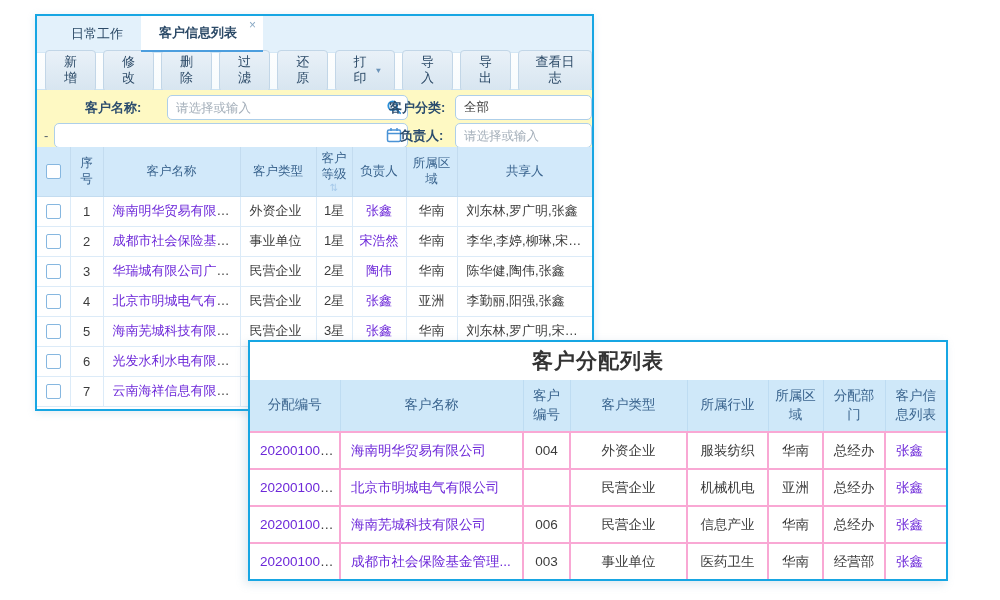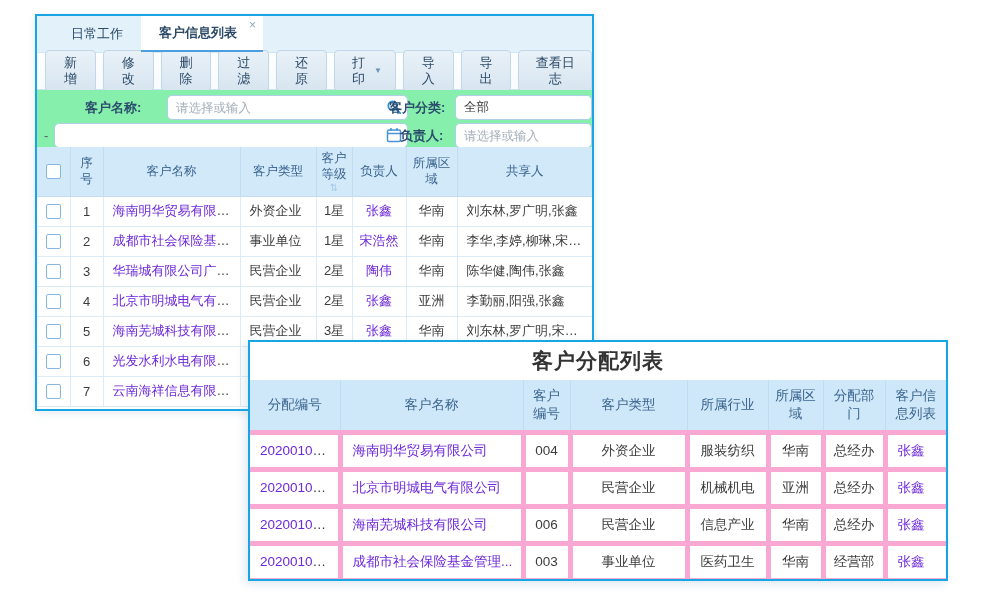--- a/index.html
+++ b/index.html
@@ -18,26 +18,26 @@
   .tab.inactive{margin-left:16px;}
   .tab.active{background:#ffffff;font-weight:bold;border-bottom:2px solid #4c9ede;position:relative;padding-right:26px;}
   .tab-close{position:absolute;top:3px;right:7px;font-size:12px;font-weight:normal;color:#8aa9c4;line-height:1;}
 
   
   .toolbar{height:36px;display:flex;align-items:center;gap:7px;padding:0 0 0 8px;
     background:linear-gradient(#fdfefe,#f7fbfd);border-bottom:1px solid #cce3f3;}
   .tbtn{
     background:linear-gradient(#e9f1f8,#d7e5f0);border:1px solid #c2d6e7;border-radius:4px;
     color:#2c4a67;font-size:13px;padding:4px 13px;line-height:1.2;cursor:pointer;
-    font-family:Liberation Serif, serif;display:inline-flex;align-items:center;gap:5px;
+    font-family:Liberation Mono, monospace;display:inline-flex;align-items:center;gap:5px;
   }
   .tbtn .caret{font-size:8px;color:#6b93b8;}
 
   
-  .filters{position:relative;height:59px;background:#86efac;}
+  .filters{position:relative;height:59px;background:#fef9c3;}
   .flabel{position:absolute;font-size:13px;font-weight:bold;color:#2b4c6d;line-height:25px;}
   .fwrap{position:absolute;height:25px;}
   .fwrap input{
     width:100%;height:25px;box-sizing:border-box;border:1px solid #aecfe9;border-radius:5px;
     padding:0 26px 0 8px;font-size:12.5px;color:#3c3c3c;font-family:inherit;outline:none;background:#fff;
   }
   .fwrap input.noicon{padding-right:8px;}
   .fwrap input::placeholder{color:#a3aeb9;}
   .ficon{position:absolute;right:6px;top:4px;width:16px;height:16px;}
   .fdash{position:absolute;font-size:13px;color:#55616e;line-height:25px;}
@@ -58,21 +58,21 @@
   .t1 td.l{text-align:left;padding-left:9px;}
   .sorticon{display:block;font-size:10px;color:#a6c9ea;line-height:1;margin-top:1px;}
 
   
   .p2title{height:38px;display:flex;align-items:center;justify-content:center;
     font-size:21px;font-weight:bold;color:#333;letter-spacing:1px;background:#fff;border-radius:11px;}
   .t2 th{
     background:#cfe8f9;color:#3a648e;font-weight:normal;font-size:13.5px;line-height:1.35;
     height:52px;border:1px solid #bedcf2;border-top:none;text-align:center;white-space:normal;vertical-align:middle;
   }
-  .t2 td{height:37px;border:5px solid #f9a8d4;font-size:13.5px;text-align:center;background:#fff;}
+  .t2 td{height:37px;border:2px solid #f9a8d4;font-size:13.5px;text-align:center;background:#fff;}
   .t2 th:first-child,.t2 td:first-child{border-left:none;margin-left:28px;}
   .t2 th:last-child,.t2 td:last-child{border-right:none;}
   .t2 td.l{text-align:left;padding-left:10px;}
 
   .link{color:#6d28d9;}
   .cb{display:inline-block;width:13px;height:13px;border:1px solid #86b7e0;border-radius:2px;background:#fdfeff;vertical-align:middle;cursor:pointer;}
 </style>
 </head>
 <body>
 

